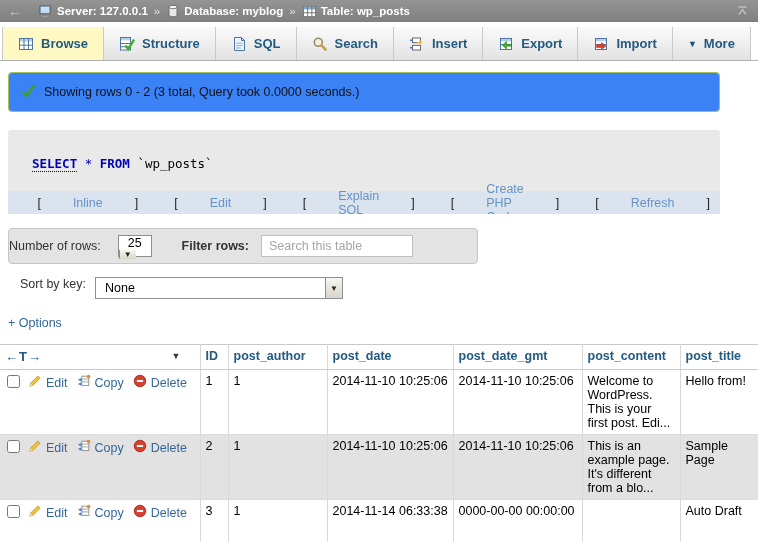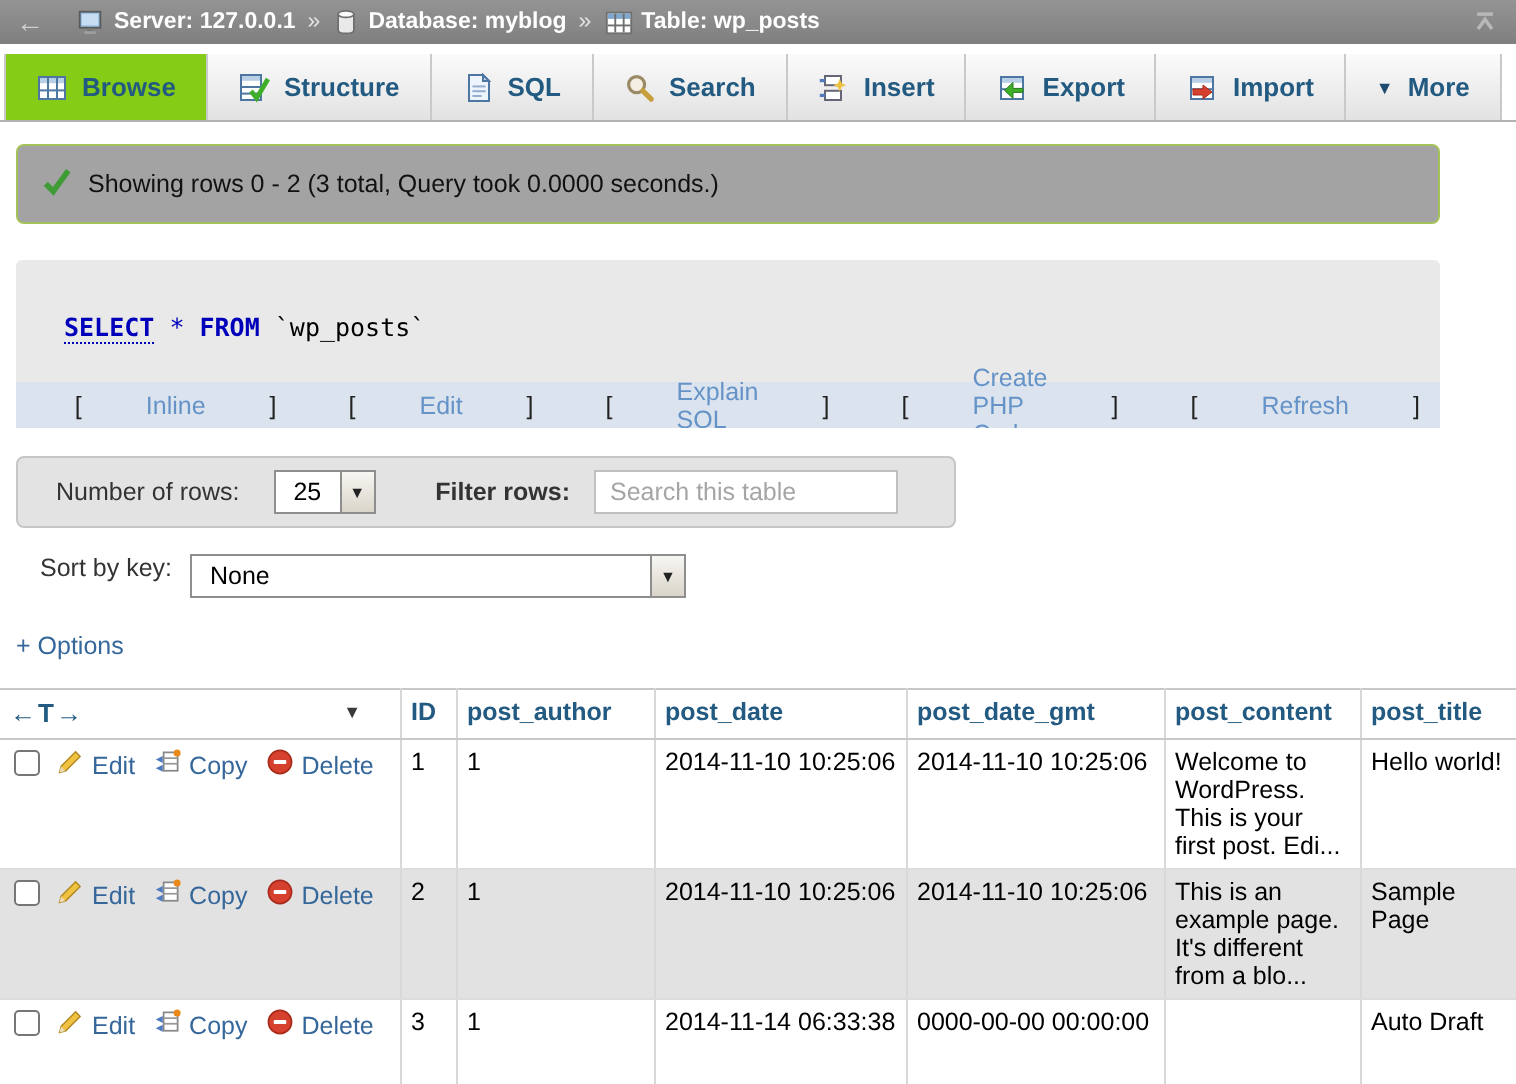--- a/index.html
+++ b/index.html
@@ -16,45 +16,45 @@
   .topbar svg { display:block; }
   .topbar .collapse { margin-left:auto; cursor:pointer; }
 
   
   .tabbar { height:39px; background:#fff; border-bottom:1px solid #b2b2b2;
             display:flex; align-items:stretch; padding:5px 0 0 2px; }
   .tab { display:flex; align-items:center; gap:7px; padding:0 15px;
          color:#235a81; font-weight:bold; font-size:13px;
          background:linear-gradient(#fbfbfb,#e2e2e2); border-right:1px solid #c9c9c9; cursor:pointer; }
   .tab:first-child { border-left:1px solid #c9c9c9; }
-  .tab.active { background:#84cc16; }
+  .tab.active { background:#fef9c3; }
   .tab svg { display:block; }
   .tab .caret { color:#1d4a6f; font-size:9px; }
 
   
-  .success { margin:11px 38px 0 8px; background:#a3a3a3; border:1px solid #a4c15c; border-radius:4px;
+  .success { margin:11px 38px 0 8px; background:#3b82f6; border:1px solid #a4c15c; border-radius:4px;
              padding:10px 12px; display:flex; align-items:center; gap:8px; font-size:12.5px; color:#111; }
 
   
   .querybox { margin:18px 38px 0 8px; background:#e9e9e9; border-radius:3px 3px 0 0; overflow:hidden; }
   .sqlline { padding:26px 10px 20px 24px; font-family:"DejaVu Sans Mono", monospace; font-size:12.5px; }
   .sql-kw { color:#0000bb; font-weight:bold; }
   .sql-kw.u { border-bottom:1px dotted #0000bb; }
   .sql-op { color:#0000bb; }
   .sql-id { color:#000000;text-align:center; }
   .profiling { background:#dbe4ee; height:23px; display:flex; align-items:center;
                justify-content:flex-end; padding-right:6px; font-size:12.5px; color:#222;gap:28px; }
   .profiling label { display:flex; align-items:center; gap:4px; cursor:pointer; }
   .profiling .brk { margin:0 4px; color:#222; }
   .profiling a { color:#6593c8; text-decoration:none; cursor:pointer; }
 
   
   .rowsbar { margin:14px 0 0 8px; width:470px; height:36px; background:#e3e3e3;
              border:1px solid #c6c6c6; border-radius:4px; display:flex; align-items:center;
-             padding-left:19px; gap:9px; color:#333; font-size:12.5px; }
+             gap:9px; color:#333; font-size:12.5px; }
   .win-select { display:inline-flex; align-items:stretch; border:1px solid #8e8e8e; background:#fff;
                 height:22px; cursor:pointer; }
   .win-select .val { display:flex; align-items:center; padding:0 9px; font-size:12.5px; color:#000; }
   .win-select .btn { width:17px; background:linear-gradient(#f7f6f2,#d9d5c9); border-left:1px solid #8e8e8e;
                      display:flex; align-items:center; justify-content:center; font-size:8px; color:#222; }
   .filter-input { width:152px; height:22px; border:1px solid #c0c0c0; padding:0 7px;
                   font-family:"Liberation Sans",sans-serif; font-size:12.5px; color:#333; margin-left:3px; }
   .filter-input::placeholder { color:#a5a5a5; }
   .sortrow { margin:13px 0 0 20px; display:flex; align-items:flex-start; gap:9px; color:#333; font-size:12.5px; }
   .sortrow .win-select { width:248px; justify-content:space-between; }
@@ -254,21 +254,21 @@
       <span class="brk">]</span>
       <span class="brk">[</span>
       <a>Refresh</a>
       <span class="brk">]</span>
     </div>
   </div>
 
   
   <div class="rowsbar">
     <span>Number of rows:</span>
-    <span class="win-select" style="margin-left:8px;">
+    <span class="win-select" style="margin-left:8px;flex-direction:column;">
       <span class="val">25</span>
       <span class="btn">▼</span>
     </span>
     <span style="margin-left:21px;font-weight:bold;">Filter rows:</span>
     <input class="filter-input" type="text" placeholder="Search this table" style="">
   </div>
 
   
   <div class="sortrow">
     <span>Sort by key:</span>
@@ -330,21 +330,21 @@
                   <rect x="4.4" y="6.9" width="7.2" height="2.3" rx="0.6" fill="#fff"></rect>
                 </svg></span>
               <a>Delete</a>
             </span>
         </td>
         <td class="num">1</td>
         <td class="num">1</td>
         <td class="dt">2014-11-10 10:25:06</td>
         <td class="dt">2014-11-10 10:25:06</td>
         <td>Welcome to WordPress. This is your first post. Edi...</td>
-        <td>Hello world!</td>
+        <td>Hello from!</td>
       </tr>
       <tr class="alt">
         <td class="actions">
           <input type="checkbox" style=""><span class="grp">
               <span class="icon"><svg width="14" height="14" viewBox="0 0 16 16">
                   <path d="M2 14 l1-3.6 8.2-8.2 2.6 2.6 -8.2 8.2 z" fill="#f0c240" stroke="#b08820" stroke-width="0.8"></path>
                   <path d="M2 14 l3.3-.9 -2.4-2.5 z" fill="#ecdcb8"></path>
                 </svg></span>
               <a>Edit</a>
             </span><span class="grp">

